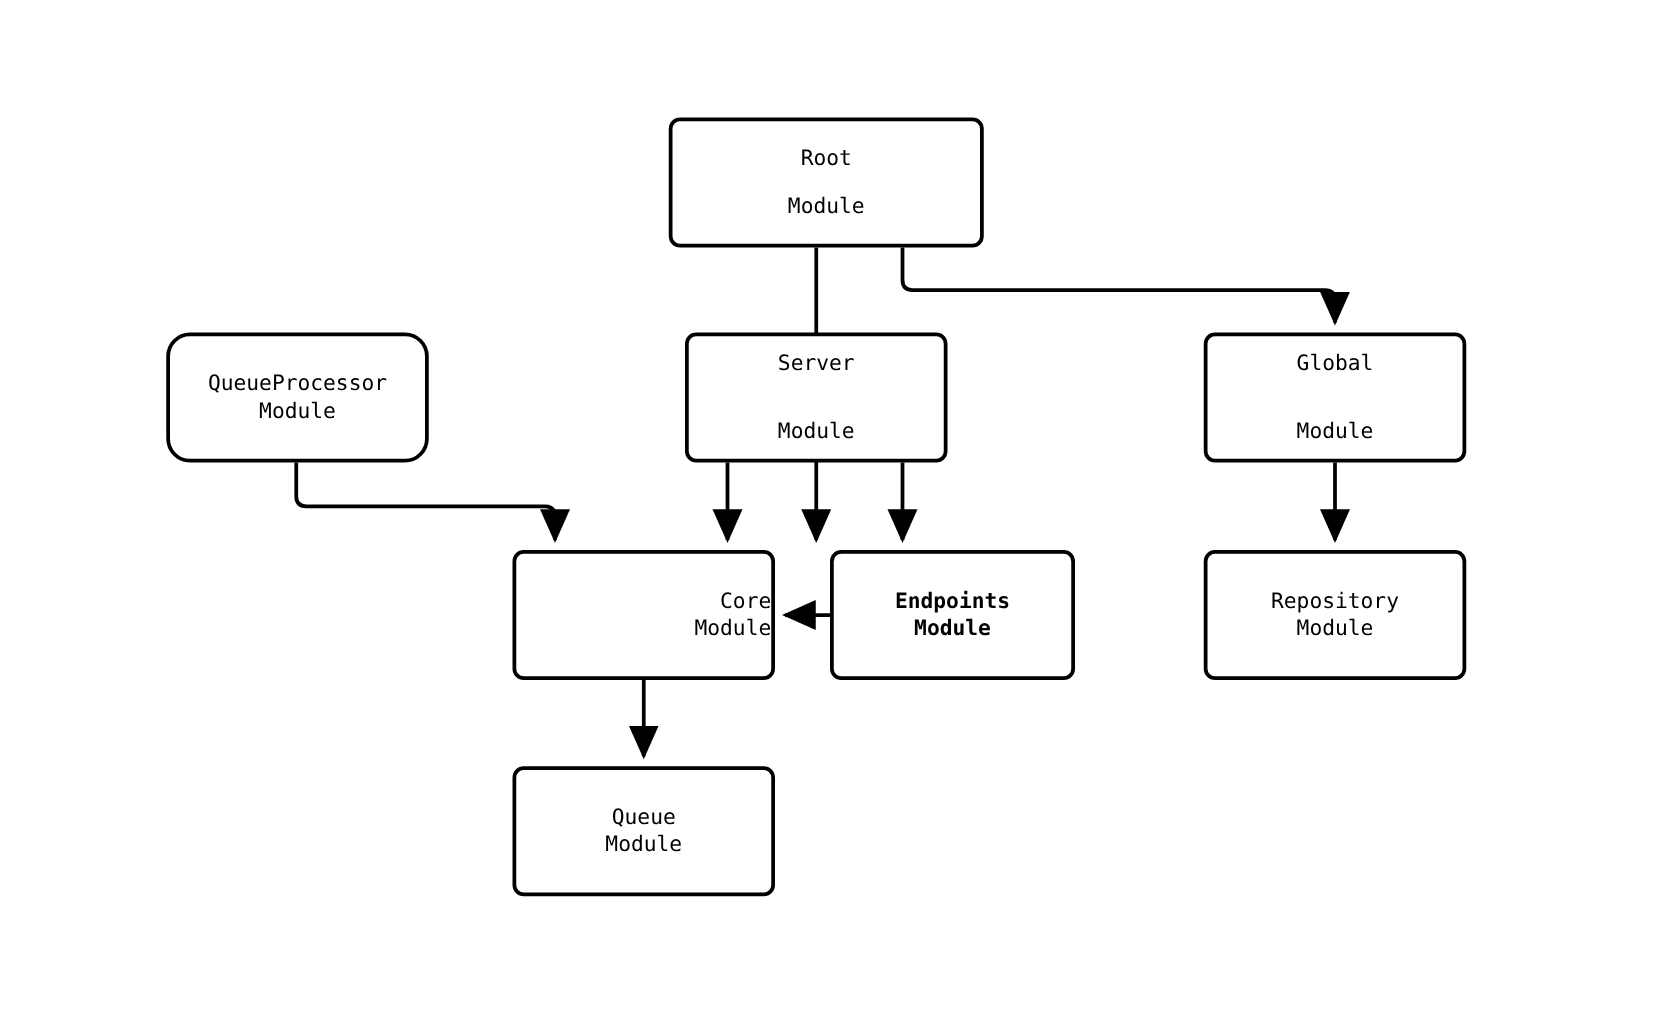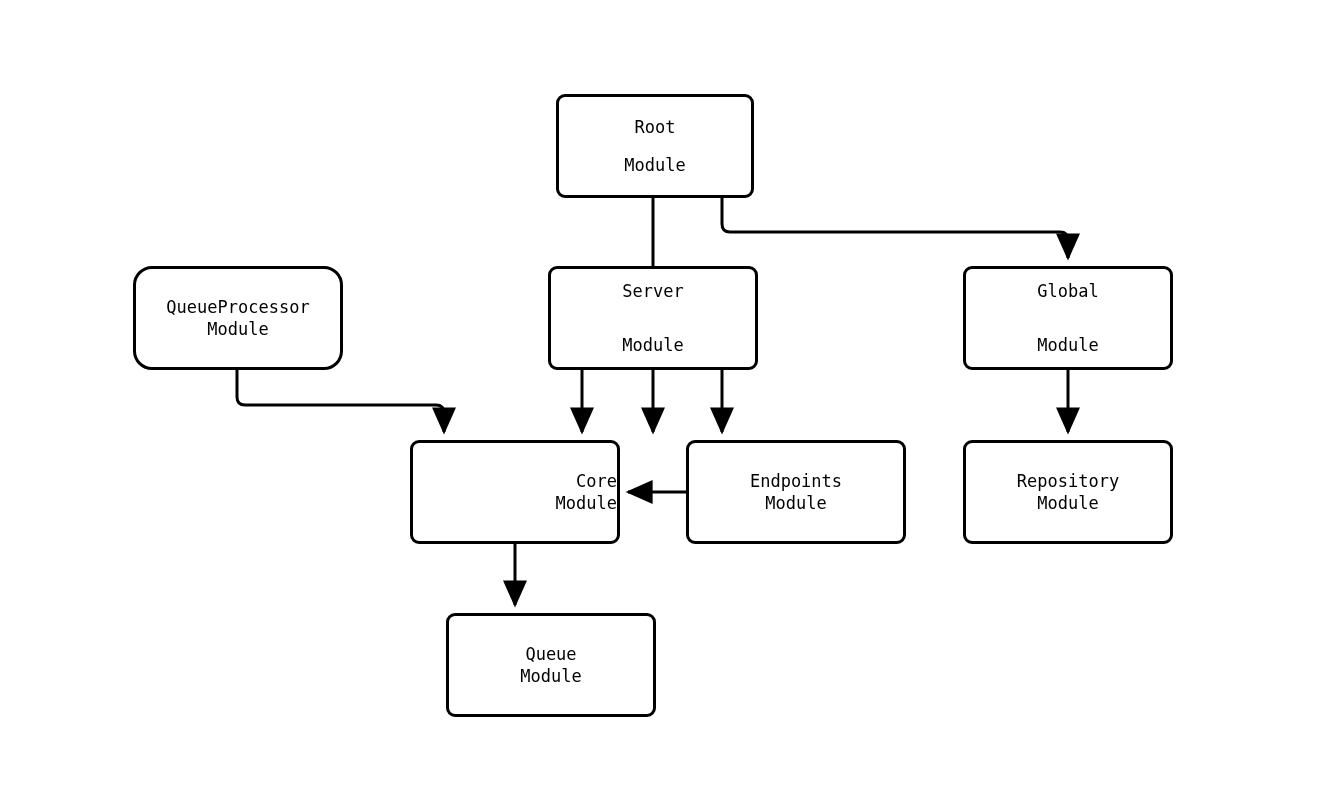--- a/index.html
+++ b/index.html
@@ -67,21 +67,21 @@
 
     <path d="M722,370 L722,432" fill="none" stroke="#000000" stroke-width="3" marker-end="url(#arrowhead)"></path>
 
     <path d="M1068,370 L1068,432" fill="none" stroke="#000000" stroke-width="3" marker-end="url(#arrowhead)"></path>
 
     <path d="M687,492 L628,492" fill="none" stroke="#000000" stroke-width="3" marker-end="url(#arrowhead)"></path>
 
     <path d="M515,544 L515,605" fill="none" stroke="#000000" stroke-width="3" marker-end="url(#arrowhead)"></path>
   </svg>
 
-  <div class="node" style="left:556px; top:94px; width:198px; height:104px;gap:16px;">
+  <div class="node" style="left:535px; top:94px; width:252px; height:104px;gap:16px;">
     <div class="node-line">Root</div>
     <div class="node-line">Module</div>
   </div>
 
   <div class="node" style="left:133px; top:266px; width:210px; height:104px;border-radius:19px;">
     <div class="node-line">QueueProcessor</div>
     <div class="node-line">Module</div>
   </div>
 
   <div class="node" style="left:548px; top:266px; width:210px; height:104px;gap:32px;">
@@ -92,28 +92,28 @@
   <div class="node" style="left:963px; top:266px; width:210px; height:104px;gap:32px;">
     <div class="node-line">Global</div>
     <div class="node-line">Module</div>
   </div>
 
   <div class="node" style="left:410px; top:440px; width:210px; height:104px;align-items:flex-end;">
     <div class="node-line">Core</div>
     <div class="node-line">Module</div>
   </div>
 
-  <div class="node" style="left:686px; top:440px; width:220px; height:104px;">
+  <div class="node" style="left:664px; top:440px; width:196px; height:104px;font-weight:bold;">
     <div class="node-line">Endpoints</div>
     <div class="node-line">Module</div>
   </div>
 
   <div class="node" style="left:963px; top:440px; width:210px; height:104px;">
     <div class="node-line">Repository</div>
     <div class="node-line">Module</div>
   </div>
 
-  <div class="node" style="left:410px; top:613px; width:210px; height:104px;margin-left:36px;">
+  <div class="node" style="left:410px; top:613px; width:210px; height:104px;">
     <div class="node-line">Queue</div>
     <div class="node-line">Module</div>
   </div>
 
 </div>
 
 </body></html>

